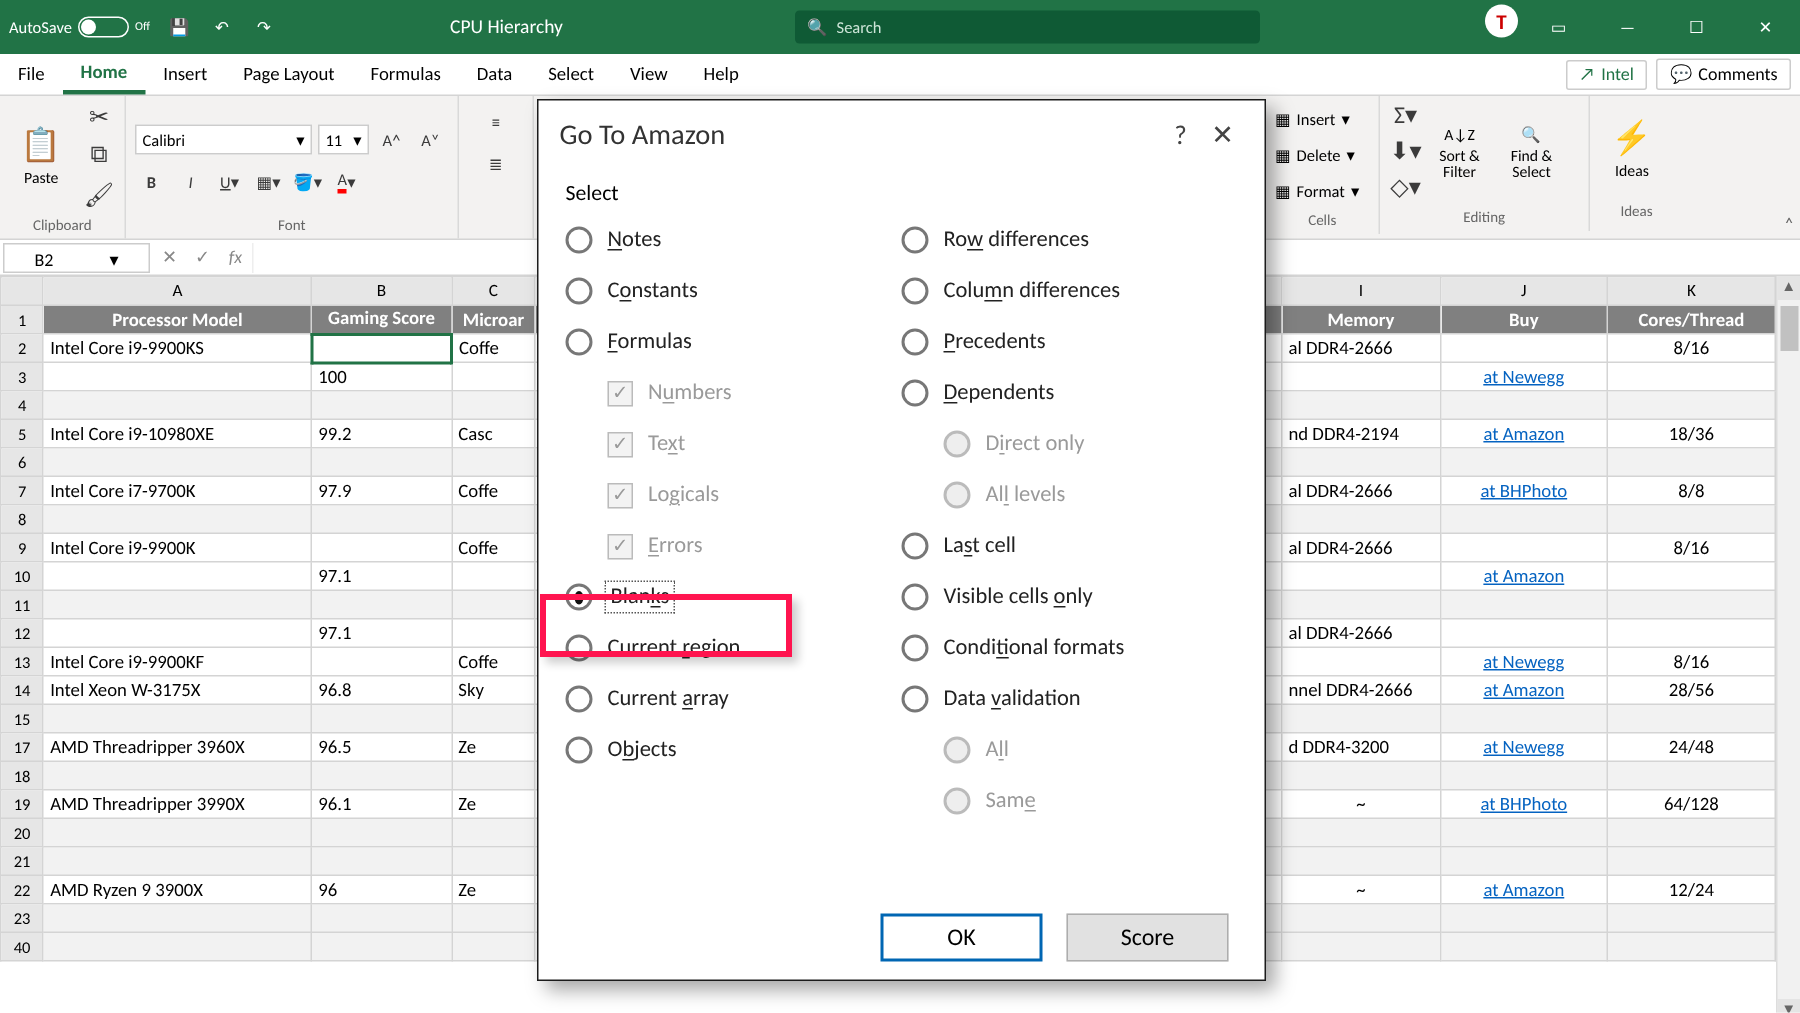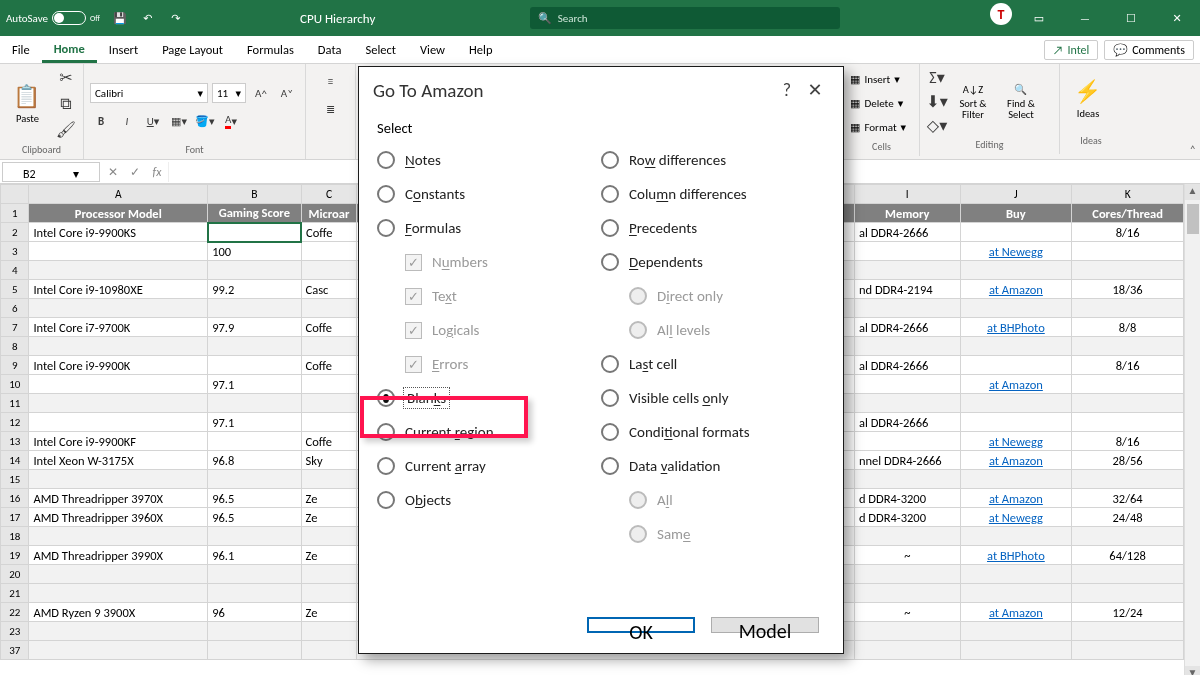--- a/index.html
+++ b/index.html
@@ -75,21 +75,21 @@
   .ropt { display:flex; align-items:center; gap:10px; height:34px; font-size:15px; color:#222; }
   .ropt.disabled { color:#9a9a9a; }
   .radio { width:18px; height:18px; border:2px solid #777; border-radius:50%; display:flex; align-items:center; justify-content:center; flex-shrink:0; }
   .radio.sel::after { content:""; width:9px; height:9px; background:#111; border-radius:50%; }
   .radio.disabled { border-color:#bbb; background:#eee; }
   .chk { width:17px; height:17px; border:1px solid #bbb; background:#f3f3f3; color:#9a9a9a; display:flex; align-items:center; justify-content:center; font-size:13px; flex-shrink:0; }
   .sub { margin-left:28px; }
   .und { text-decoration:underline; text-underline-offset:2px; }
   .highlight { position:absolute; left:360px; top:396px; width:168px; height:42px; border:4px solid #ff144f; pointer-events:none; box-shadow: 4px 4px 6px rgba(0,0,0,.2); }
   .dialog .dfoot { height:56px; display:flex; align-items:center; justify-content:flex-end; gap:16px; padding-right:24px; }
-  .dlgbtn { width:108px; height:16px; border:1px solid #adadad; background:#e1e1e1; font-size:20px; }
+  .dlgbtn { width:108px; height:32px; border:1px solid #adadad; background:#e1e1e1; font-size:16px; }
   .dlgbtn.primary { border:2px solid #0066b3; background:#fff; }
   .fb-caret { position:absolute; right:18px; top:184px; font-size:13px; color:#555;}
 </style>
 </head>
 <body>
 
 <div class="titlebar">
   <div class="autosave">
     <span>AutoSave</span>
     <span class="toggle"></span>
@@ -405,30 +405,20 @@
           <td class="rowhdr">15</td>
           <td class="cell"></td>
           <td class="cell"></td>
           <td class="cell"></td>
           <td class="cell"></td>
           <td class="cell"></td>
           <td class="cell"></td>
           <td class="cell cK"></td>
         </tr>
         <tr>
-          <td class="rowhdr">16</td>
-          <td class="cell">AMD Threadripper 3970X</td>
-          <td class="cell">96.5</td>
-          <td class="cell">Ze</td>
-          <td class="cell"></td>
-          <td class="cell">d DDR4-3200</td>
-          <td class="cell link">at Amazon</td>
-          <td class="cell cK">32/64</td>
-        </tr>
-        <tr>
           <td class="rowhdr">17</td>
           <td class="cell">AMD Threadripper 3960X</td>
           <td class="cell">96.5</td>
           <td class="cell">Ze</td>
           <td class="cell"></td>
           <td class="cell">d DDR4-3200</td>
           <td class="cell link">at Newegg</td>
           <td class="cell cK">24/48</td>
         </tr>
         <tr class="blankgap">
@@ -485,21 +475,21 @@
           <td class="rowhdr">23</td>
           <td class="cell"></td>
           <td class="cell"></td>
           <td class="cell"></td>
           <td class="cell"></td>
           <td class="cell"></td>
           <td class="cell"></td>
           <td class="cell cK"></td>
         </tr>
         <tr class="blankgap">
-          <td class="rowhdr">37</td>
+          <td class="rowhdr">40</td>
           <td class="cell"></td>
           <td class="cell"></td>
           <td class="cell"></td>
           <td class="cell"></td>
           <td class="cell"></td>
           <td class="cell"></td>
           <td class="cell cK"></td>
         </tr>
       </tbody>
   </table>
@@ -612,17 +602,17 @@
           </div>
           <div class="ropt disabled sub">
             <div class="radio disabled"></div>
             <span><span>Sam<span class="und">e</span></span></span>
           </div>
         </div>
     </div>
   </div>
   <div class="dfoot">
     <button class="dlgbtn primary">OK</button>
-    <button class="dlgbtn">Model</button>
+    <button class="dlgbtn">Score</button>
   </div>
 </div>
 
 <div class="highlight"></div>
 
 </body></html>

